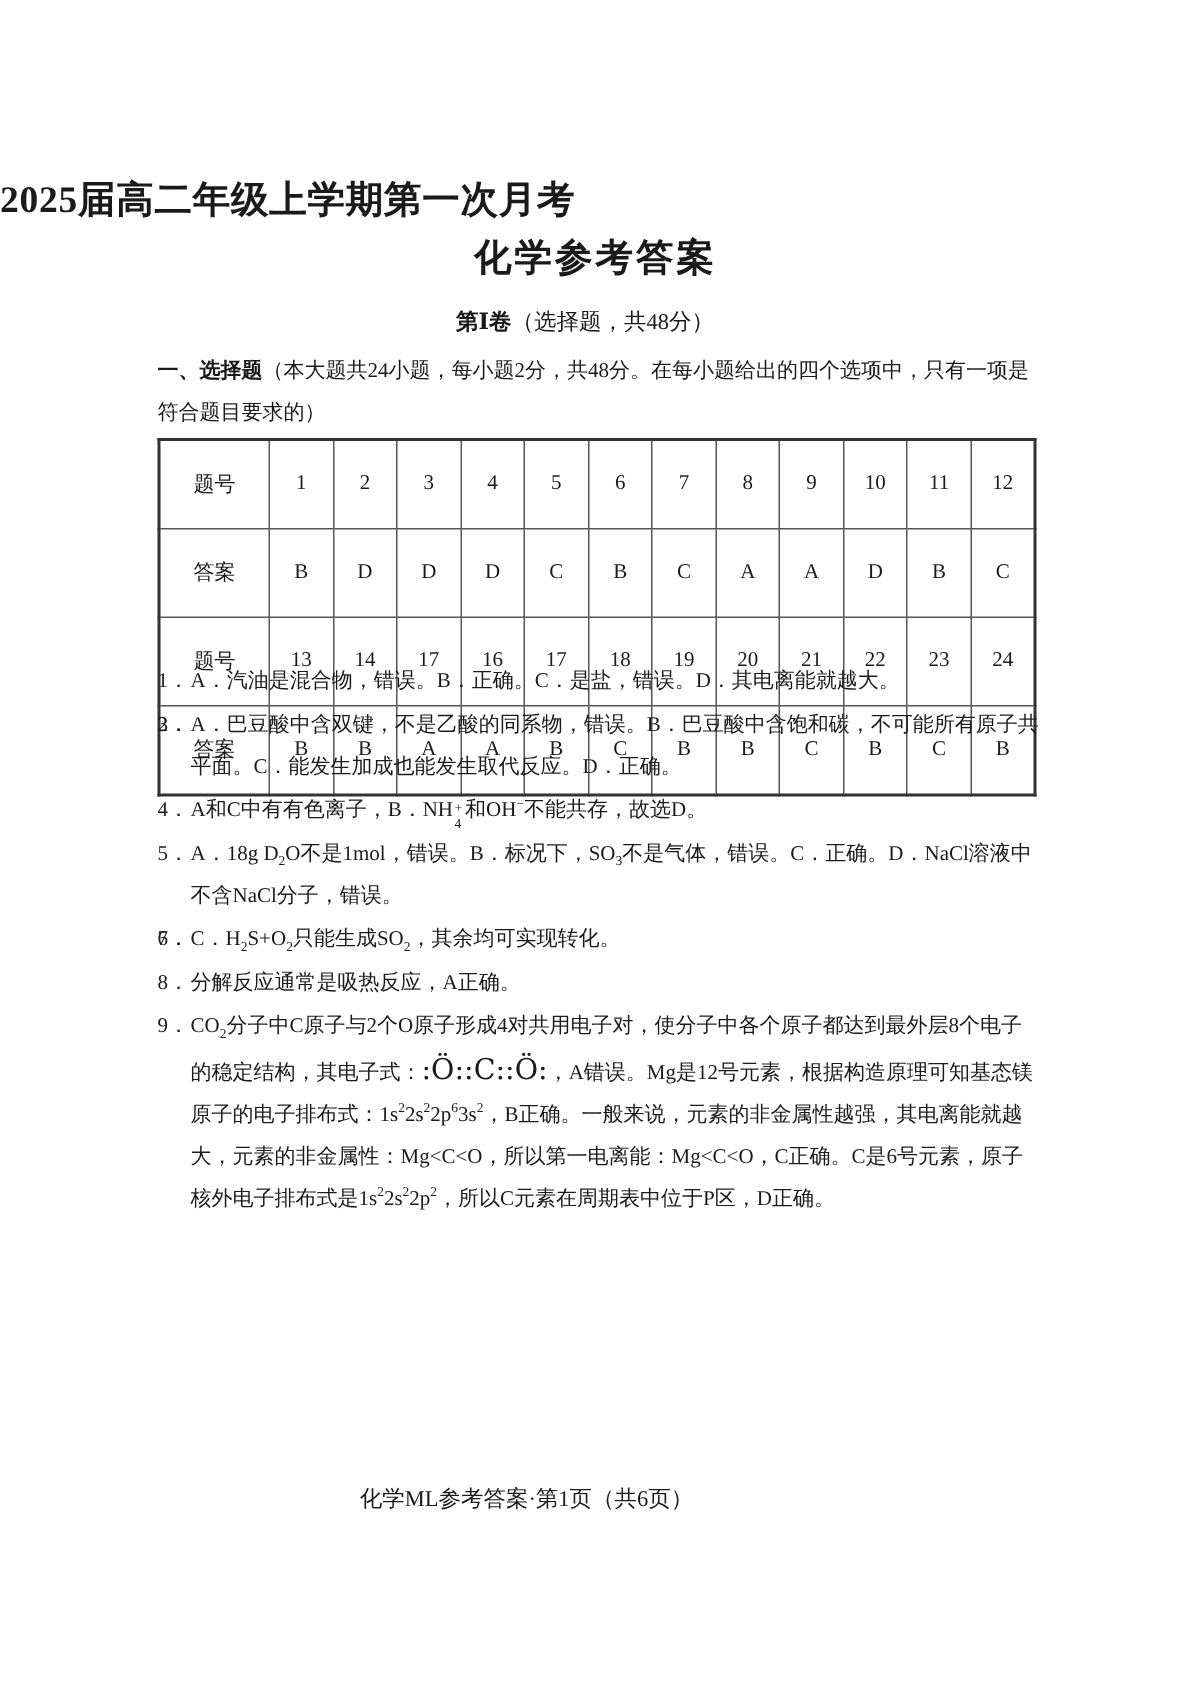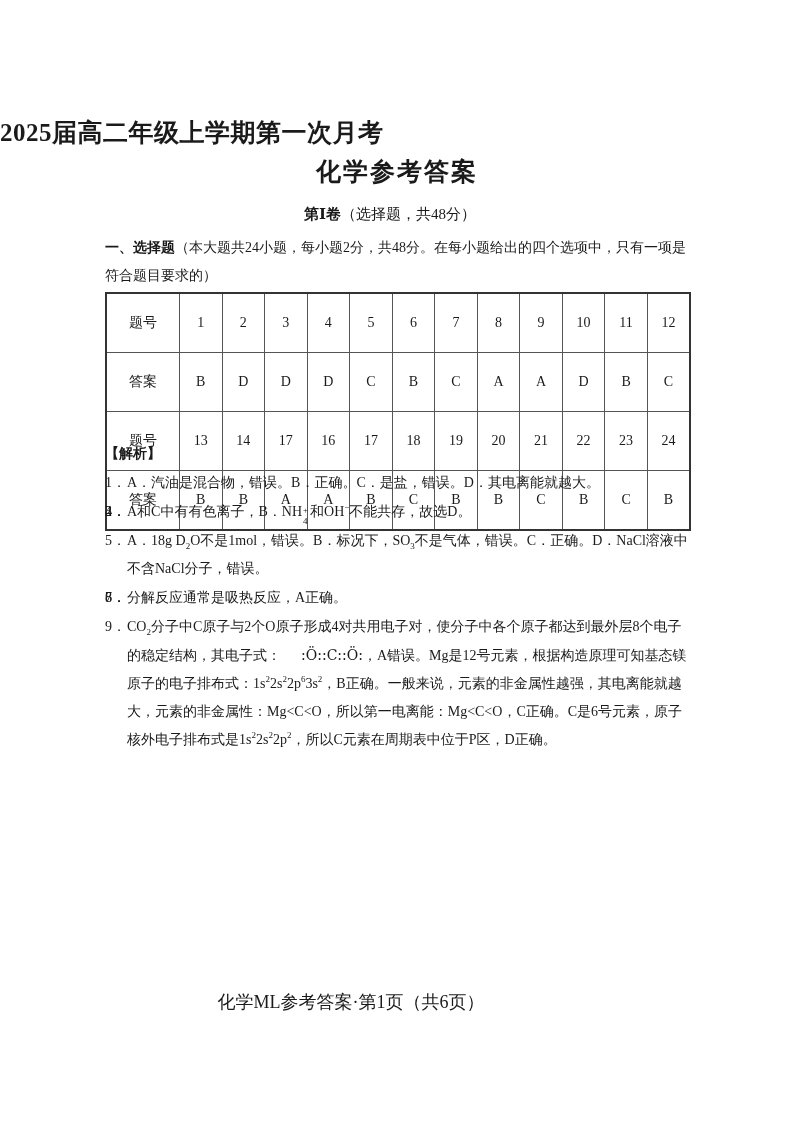--- a/index.html
+++ b/index.html
@@ -41,24 +41,24 @@
   }
   .analysis .heading { font-weight: bold; margin-bottom: 0; }
   .item { position: relative; padding-left: 22px; margin-top: 1px; }
   .item .num { position: absolute; left: 0; top: 0; }
   .item.wide { padding-left: 30px; }
   .item.wide .num { left: 0; }
   sub, sup { font-size: 9px; line-height: 0; }
   .ss { display: inline-block; position: relative; width: 8px; height: 1em; }
   .ss .u { position: absolute; top: -6px; left: 1px; font-size: 9px; }
   .ss .d { position: absolute; top: 5px; left: 1px; font-size: 9px; }
-  .lewis { font-family: "DejaVu Serif", serif; font-size: 14px; letter-spacing: 0; margin-left: 20px; }
+  .lewis { font-family: "DejaVu Serif", serif; font-size: 19px; letter-spacing: 0; }
   .footer {
     position: absolute; top: 990px; left: 0; width: 702px; text-align: center;
-    font-size: 18px;
+    font-size: 15px;
   }
 </style>
 </head>
 <body>
 
 <div class="title1">2025届高二年级上学期第一次月考</div>
 <div class="title2">化学参考答案</div>
 
 <div class="part-title">
   <b>第Ⅰ卷</b><span>（选择题，共48分）</span>
@@ -127,45 +127,46 @@
         <td>B</td>
         <td>C</td>
         <td>B</td>
         <td>C</td>
         <td>B</td>
       </tr>
     </tbody>
 </table>
 
 <div class="analysis">
-  <div class="heading">【解析】</div>
 
   <div class="item">
     <span class="num">1．</span>
     <span>A．汽油是混合物，错误。B．正确。C．是盐，错误。D．其电离能就越大。</span>
   </div>
   <div class="item">
     <span class="num">2．</span>
   </div>
   <div class="item">
     <span class="num">3．</span>
+    <span>A．巴豆酸中含双键，不是乙酸的同系物，错误。B．巴豆酸中含饱和碳，不可能所有原子共平面。C．能发生加成也能发生取代反应。D．正确。</span>
   </div>
   <div class="item">
     <span class="num">4．</span>
     <span><span>A和C中有有色离子，B．NH</span><span class="ss"><span class="u">+</span><span class="d">4</span></span><span>和OH</span><sup>−</sup><span>不能共存，故选D。</span></span>
   </div>
   <div class="item">
     <span class="num">5．</span>
     <span><span>A．18g D</span><sub>2</sub><span>O不是1mol，错误。B．标况下，SO</span><sub>3</sub><span>不是气体，错误。C．正确。D．NaCl溶液中不含NaCl分子，错误。</span></span>
   </div>
   <div class="item">
     <span class="num">6．</span>
   </div>
   <div class="item">
     <span class="num">7．</span>
+    <span><span>C．H</span><sub>2</sub><span>S+O</span><sub>2</sub><span>只能生成SO</span><sub>2</sub><span>，其余均可实现转化。</span></span>
   </div>
   <div class="item">
     <span class="num">8．</span>
     <span>分解反应通常是吸热反应，A正确。</span>
   </div>
   <div class="item">
     <span class="num">9．</span>
     <span><span>CO</span><sub>2</sub><span>分子中C原子与2个O原子形成4对共用电子对，使分子中各个原子都达到最外层8个电子的稳定结构，其电子式：</span><span class="lewis">:Ö::C::Ö:</span><span>，A错误。Mg是12号元素，根据构造原理可知基态镁原子的电子排布式：1s</span><sup>2</sup><span>2s</span><sup>2</sup><span>2p</span><sup>6</sup><span>3s</span><sup>2</sup><span>，B正确。一般来说，元素的非金属性越强，其电离能就越大，元素的非金属性：Mg&lt;C&lt;O，所以第一电离能：Mg&lt;C&lt;O，C正确。C是6号元素，原子核外电子排布式是1s</span><sup>2</sup><span>2s</span><sup>2</sup><span>2p</span><sup>2</sup><span>，所以C元素在周期表中位于P区，D正确。</span></span>
   </div>
 </div>

